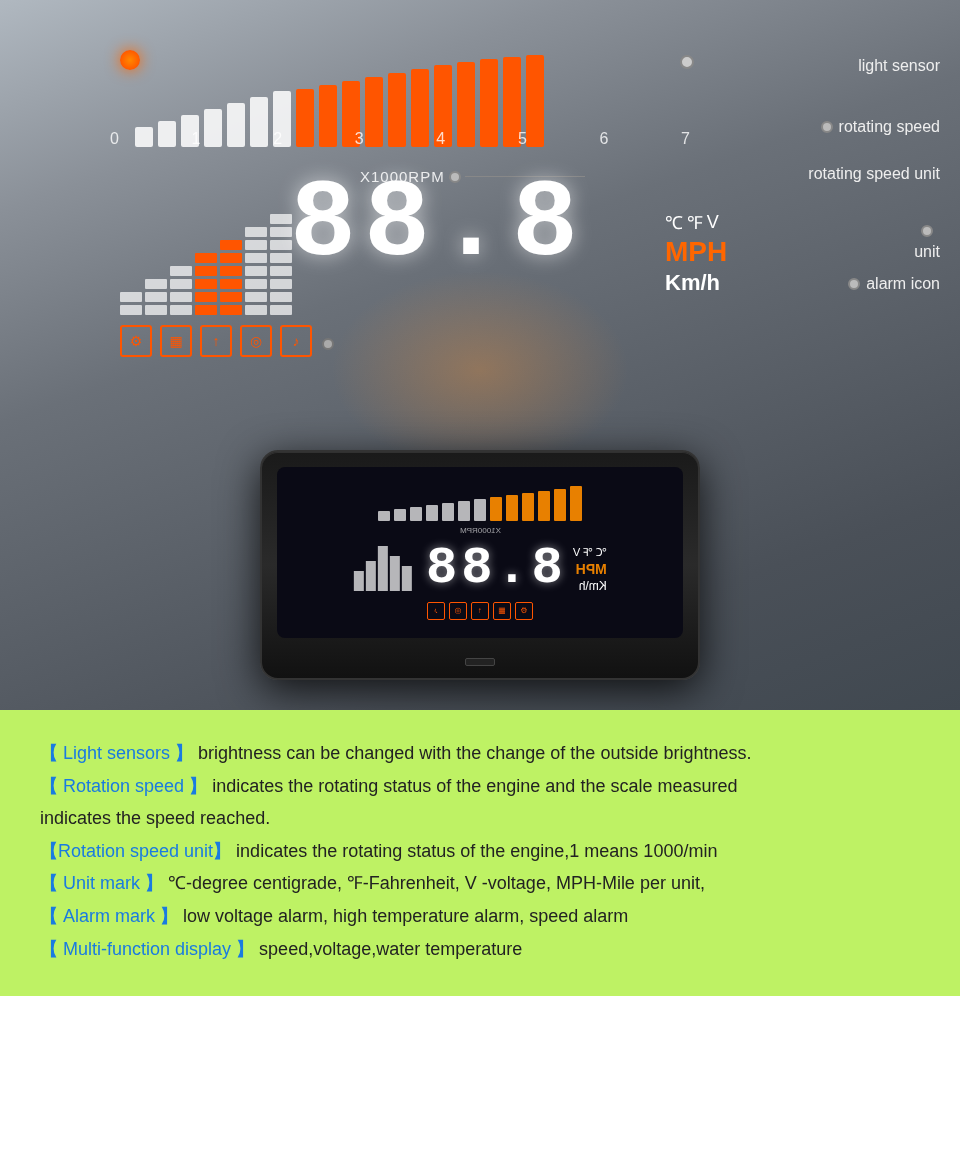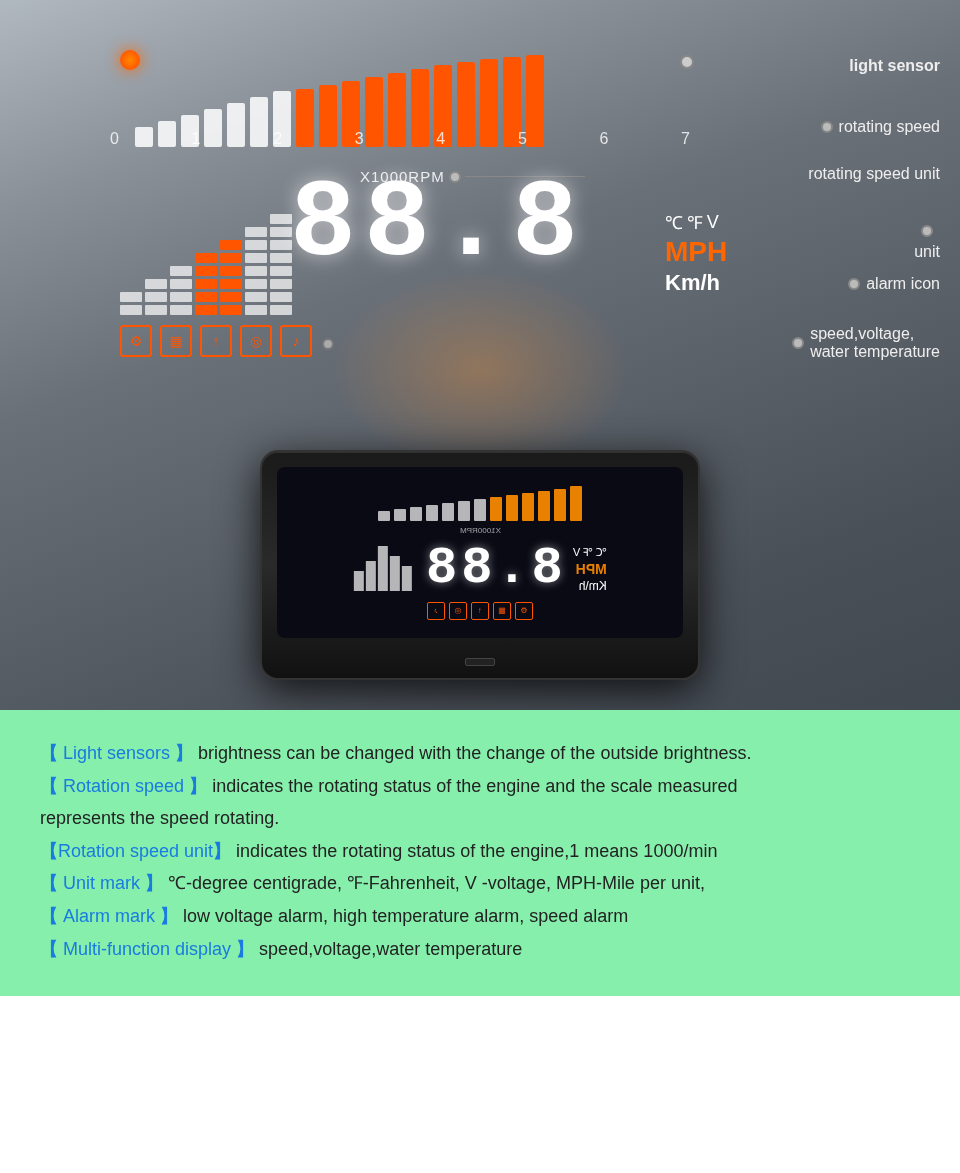--- a/index.html
+++ b/index.html
@@ -264,21 +264,21 @@
       transform: translateX(-50%);
       width: 300px;
       height: 200px;
       background: radial-gradient(ellipse, rgba(255, 150, 50, 0.3) 0%, transparent 70%);
       pointer-events: none;
     }
 
     
     .info-section {
       width: 960px;
-      background: #86efac;
+      background: #bef264;
       padding: 28px 40px 30px 40px;
     }
 
     .info-line {
       font-size: 18px;
       line-height: 1.7;
       color: #222;
       margin-bottom: 2px;
     }
 
@@ -413,21 +413,21 @@
     <div class="hud-icon">⚙</div>
     <div class="hud-icon">▦</div>
     <div class="hud-icon">↑</div>
     <div class="hud-icon">◎</div>
     <div class="hud-icon">♪</div>
   </div>
 
   <div style="position:absolute; top:338px; left:322px; width:12px; height:12px; border-radius:50%; background:#aaa; border:2px solid #777;"></div>
 
   <div style="position:absolute; top:57px; right:20px; display:flex; align-items:center; gap:6px;">
-    <span style="color:#eee; font-size:16px;font-weight:bold;">light sensor</span>
+    <span style="color:#eee; font-size:16px;">light sensor</span>
   </div>
 
   <div style="position:absolute; top:118px; right:20px; display:flex; align-items:center; gap:6px;">
     <div style="width:12px; height:12px; border-radius:50%; background:#bbb; border:2px solid #888;"></div>
     <span style="color:#eee; font-size:16px;">rotating speed</span>
   </div>
 
   <div style="position:absolute; top:165px; right:20px; display:flex; align-items:center; gap:6px;text-align:center;">
     <span style="color:#eee; font-size:16px;">rotating speed unit</span>
   </div>
@@ -435,27 +435,20 @@
   <div style="position:absolute; top:225px; right:20px; display:flex; align-items:center; gap:6px;flex-direction:column;">
     <div style="width:12px; height:12px; border-radius:50%; background:#bbb; border:2px solid #888;"></div>
     <span style="color:#eee; font-size:16px;">unit</span>
   </div>
 
   <div style="position:absolute; top:275px; right:20px; display:flex; align-items:center; gap:6px;">
     <div style="width:12px; height:12px; border-radius:50%; background:#bbb; border:2px solid #888;"></div>
     <span style="color:#eee; font-size:16px;">alarm icon</span>
   </div>
 
-  <div style="position:absolute; top:325px; right:20px; display:flex; align-items:center; gap:6px;">
-    <div style="width:12px; height:12px; border-radius:50%; background:#bbb; border:2px solid #888;"></div>
-    <div>
-      <div style="color:#eee; font-size:16px;">speed,voltage,</div>
-      <div style="color:#eee; font-size:16px;">water temperature</div>
-    </div>
-  </div>
 
   <div class="projection-glow"></div>
 
   <div class="device-container">
     <div class="device">
       <div class="device-screen">
 
         <div class="device-rpm">
           <div class="dev-rpm-tick orange-d" style="height:35px;"></div>
           <div class="dev-rpm-tick orange-d" style="height:32px;"></div>
@@ -511,21 +504,21 @@
 <div class="info-section">
 
   <p class="info-line">
     <span class="bracket">【 </span><span class="highlight">Light sensors</span><span class="bracket"> 】</span><span class="normal-text"> brightness can be changed with the change of the outside brightness.</span>
   </p>
 
   <p class="info-line">
     <span class="bracket">【 </span><span class="highlight">Rotation speed</span><span class="bracket"> 】</span><span class="normal-text"> indicates the rotating status of the engine and the scale measured</span>
   </p>
   <p class="info-line">
-    <span class="normal-text">represents the speed rotating.</span>
+    <span class="normal-text">indicates the speed reached.</span>
   </p>
 
   <p class="info-line">
     <span class="bracket">【</span><span class="highlight">Rotation speed unit</span><span class="bracket">】</span><span class="normal-text"> indicates the rotating status of the engine,1 means 1000/min</span>
   </p>
 
   <p class="info-line">
     <span class="bracket">【 </span><span class="highlight">Unit mark</span><span class="bracket"> 】</span><span class="normal-text">  ℃-degree centigrade, ℉-Fahrenheit, V -voltage, MPH-Mile per unit,</span>
   </p>
 

